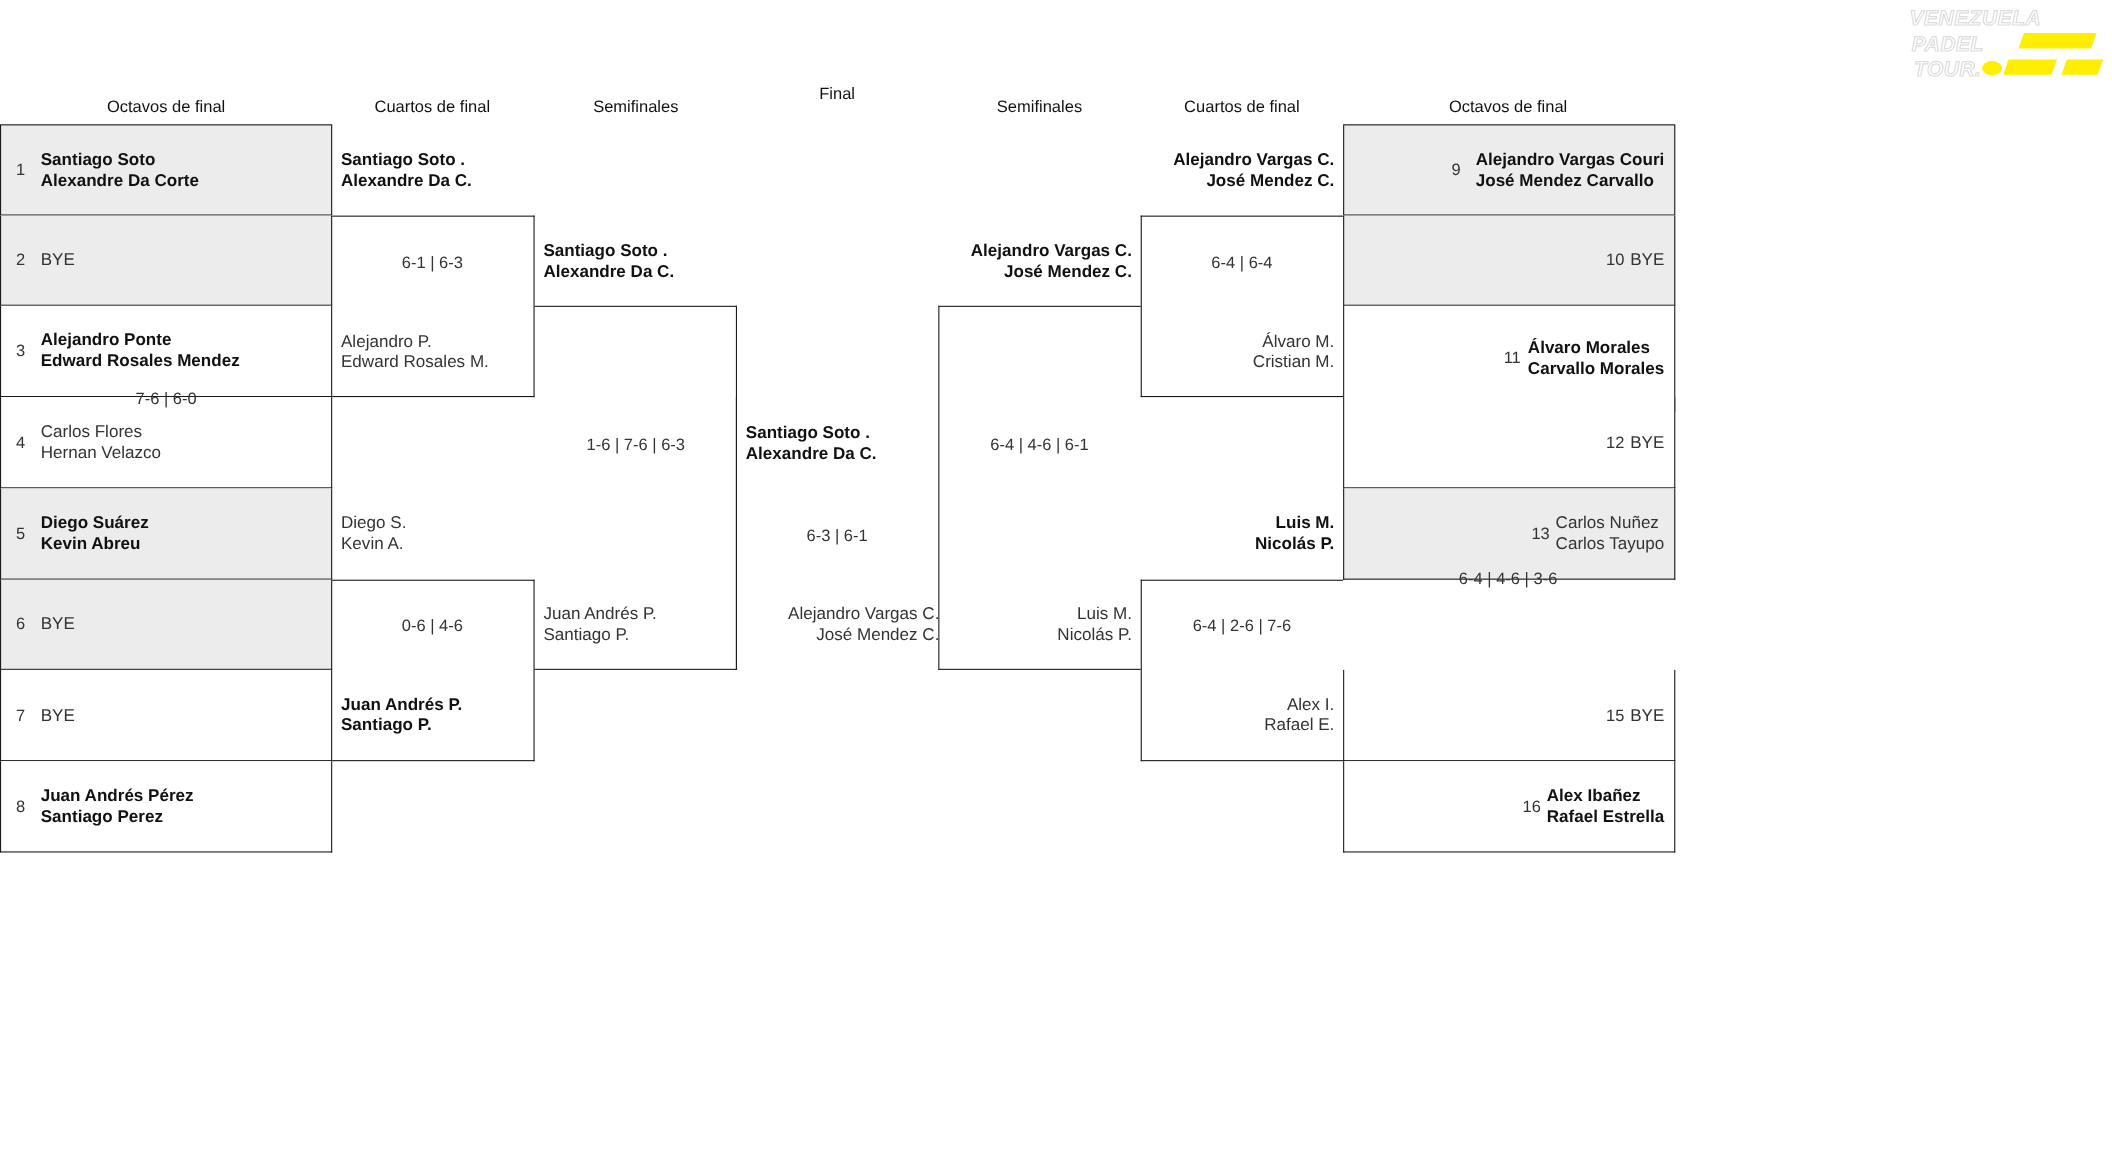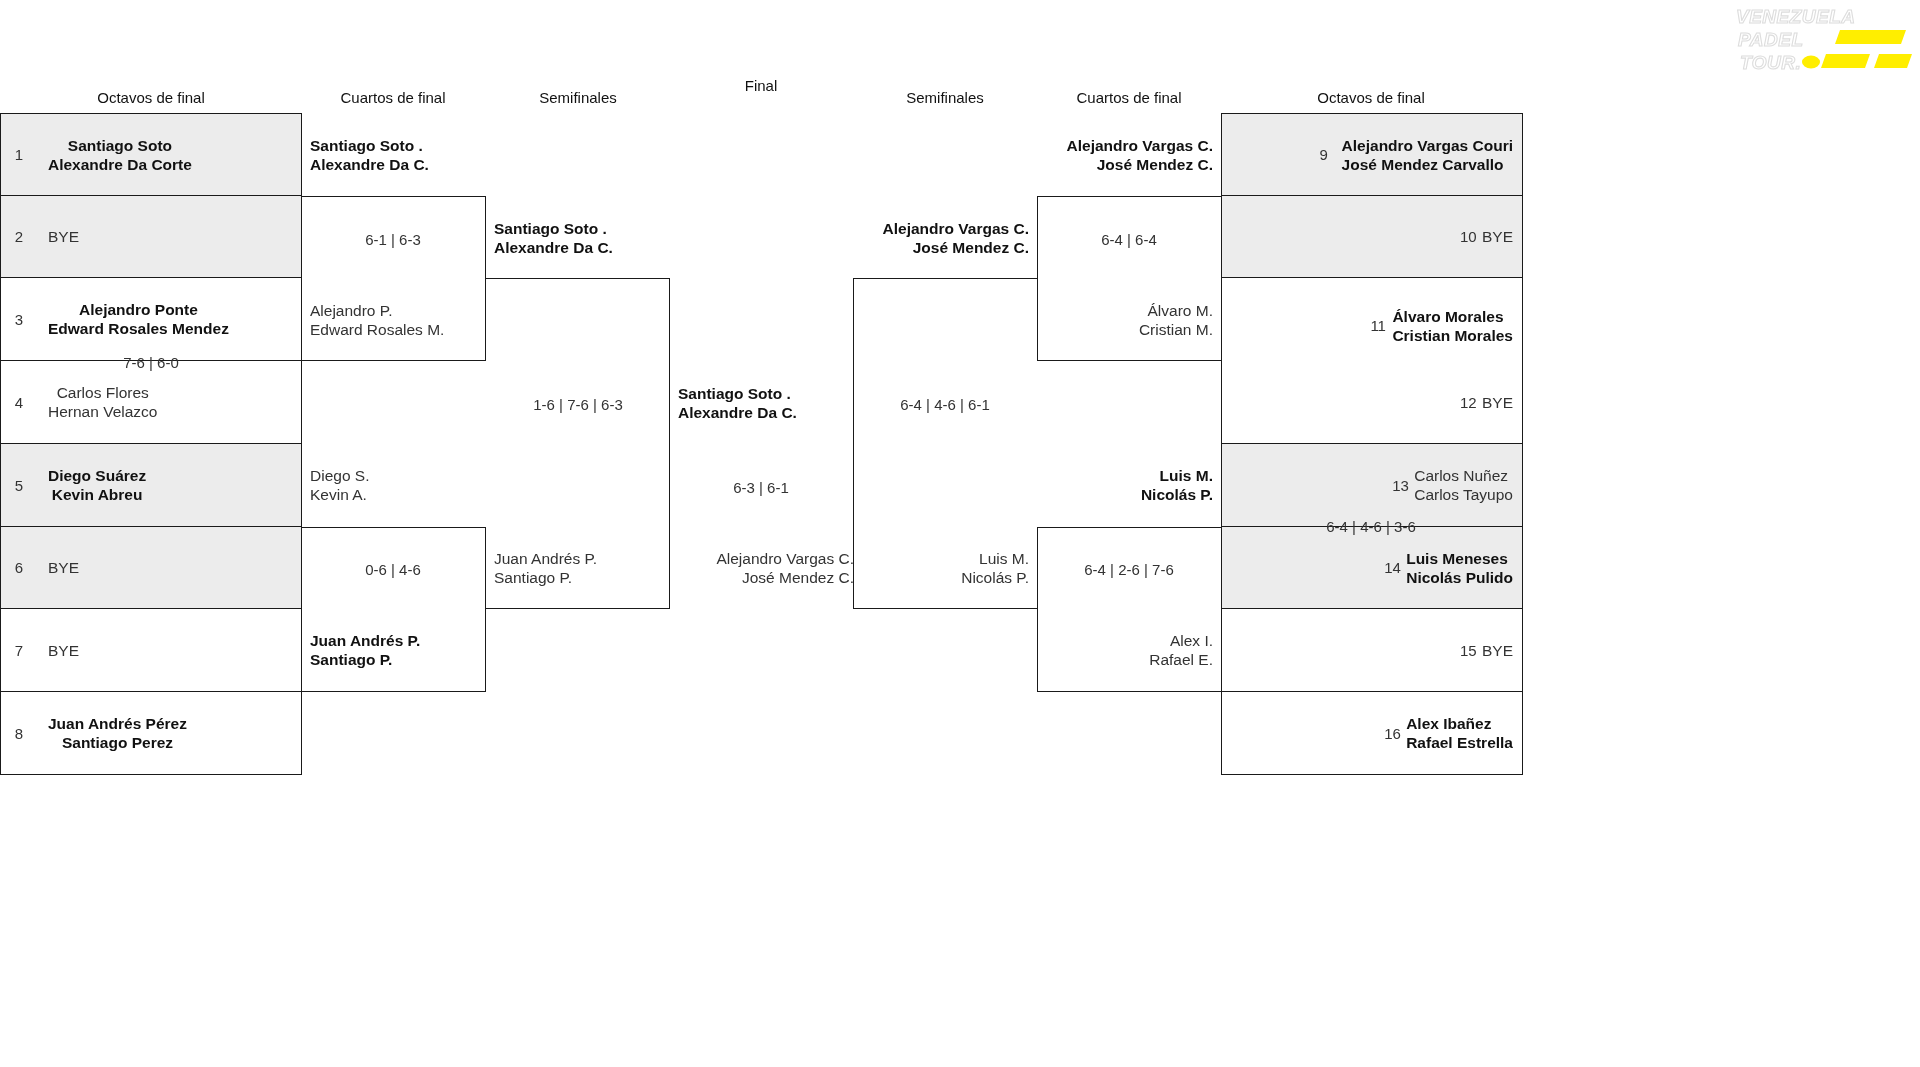--- a/index.html
+++ b/index.html
@@ -34,21 +34,21 @@
     background: #ffffff;
     display: flex; align-items: center;
   }
   .seedbox.shaded { background: #ececec; }
   .seedbox.noborder-top { border-top: none; }
 
   .seednum {
     font-size: 15px; color: #333333; width: 22px;
     text-align: right; flex: 0 0 auto;
   }
-  .names { margin-left: 25px; line-height: 19px; text-align: center; }
+  .names { margin-left: 14px; line-height: 19px; }
   .nm { font-size: 15.5px; white-space: nowrap; color: #333333; }
   .nm.win { font-weight: bold; color: #111111; }
   .nm.bye { color: #333333; font-weight: normal; }
 
   
   .seedbox.rt { flex-direction: row-reverse; }
   .seedbox.rt .seednum { text-align: left; }
   .seedbox.rt .names { margin-left: 0; margin-right: 9px; text-align: left; }
 
   
@@ -243,45 +243,38 @@
   <div class="seedbox shaded rt noborder-top" style="left:1221px; top:196px; width:302px; height:82px;">
     <div class="names">
       <div class="nm bye">BYE</div>
     </div>
     <div class="seednum">10</div>
   </div>
 
   <div class="seedbox rt noborder-top" style="left:1221px; top:278px; width:302px; height:96px;">
     <div class="names">
       <div class="nm win">Álvaro Morales</div>
-      <div class="nm win">Cristian Morales</div>
+      <div class="nm win">Carvallo Morales</div>
     </div>
     <div class="seednum">11</div>
   </div>
   <div class="seedbox rt noborder-top" style="left:1221px; top:361px; width:302px; height:83px;">
     <div class="names">
       <div class="nm bye">BYE</div>
     </div>
     <div class="seednum">12</div>
   </div>
 
   <div class="seedbox shaded rt noborder-top" style="left:1221px; top:444px; width:302px; height:83px;">
     <div class="names">
       <div class="nm">Carlos Nuñez</div>
       <div class="nm">Carlos Tayupo</div>
     </div>
     <div class="seednum">13</div>
   </div>
-  <div class="seedbox shaded rt noborder-top" style="left:1221px; top:527px; width:302px; height:82px;">
-    <div class="names">
-      <div class="nm win">Luis Meneses</div>
-      <div class="nm win">Nicolás Pulido</div>
-    </div>
-    <div class="seednum">14</div>
-  </div>
   <div class="score" style="left:1371px; top:518px;">6-4 | 4-6 | 3-6</div>
 
   <div class="seedbox rt noborder-top" style="left:1221px; top:609px; width:302px; height:83px;">
     <div class="names">
       <div class="nm bye">BYE</div>
     </div>
     <div class="seednum">15</div>
   </div>
   <div class="seedbox rt noborder-top" style="left:1221px; top:692px; width:302px; height:83px;">
     <div class="names">

